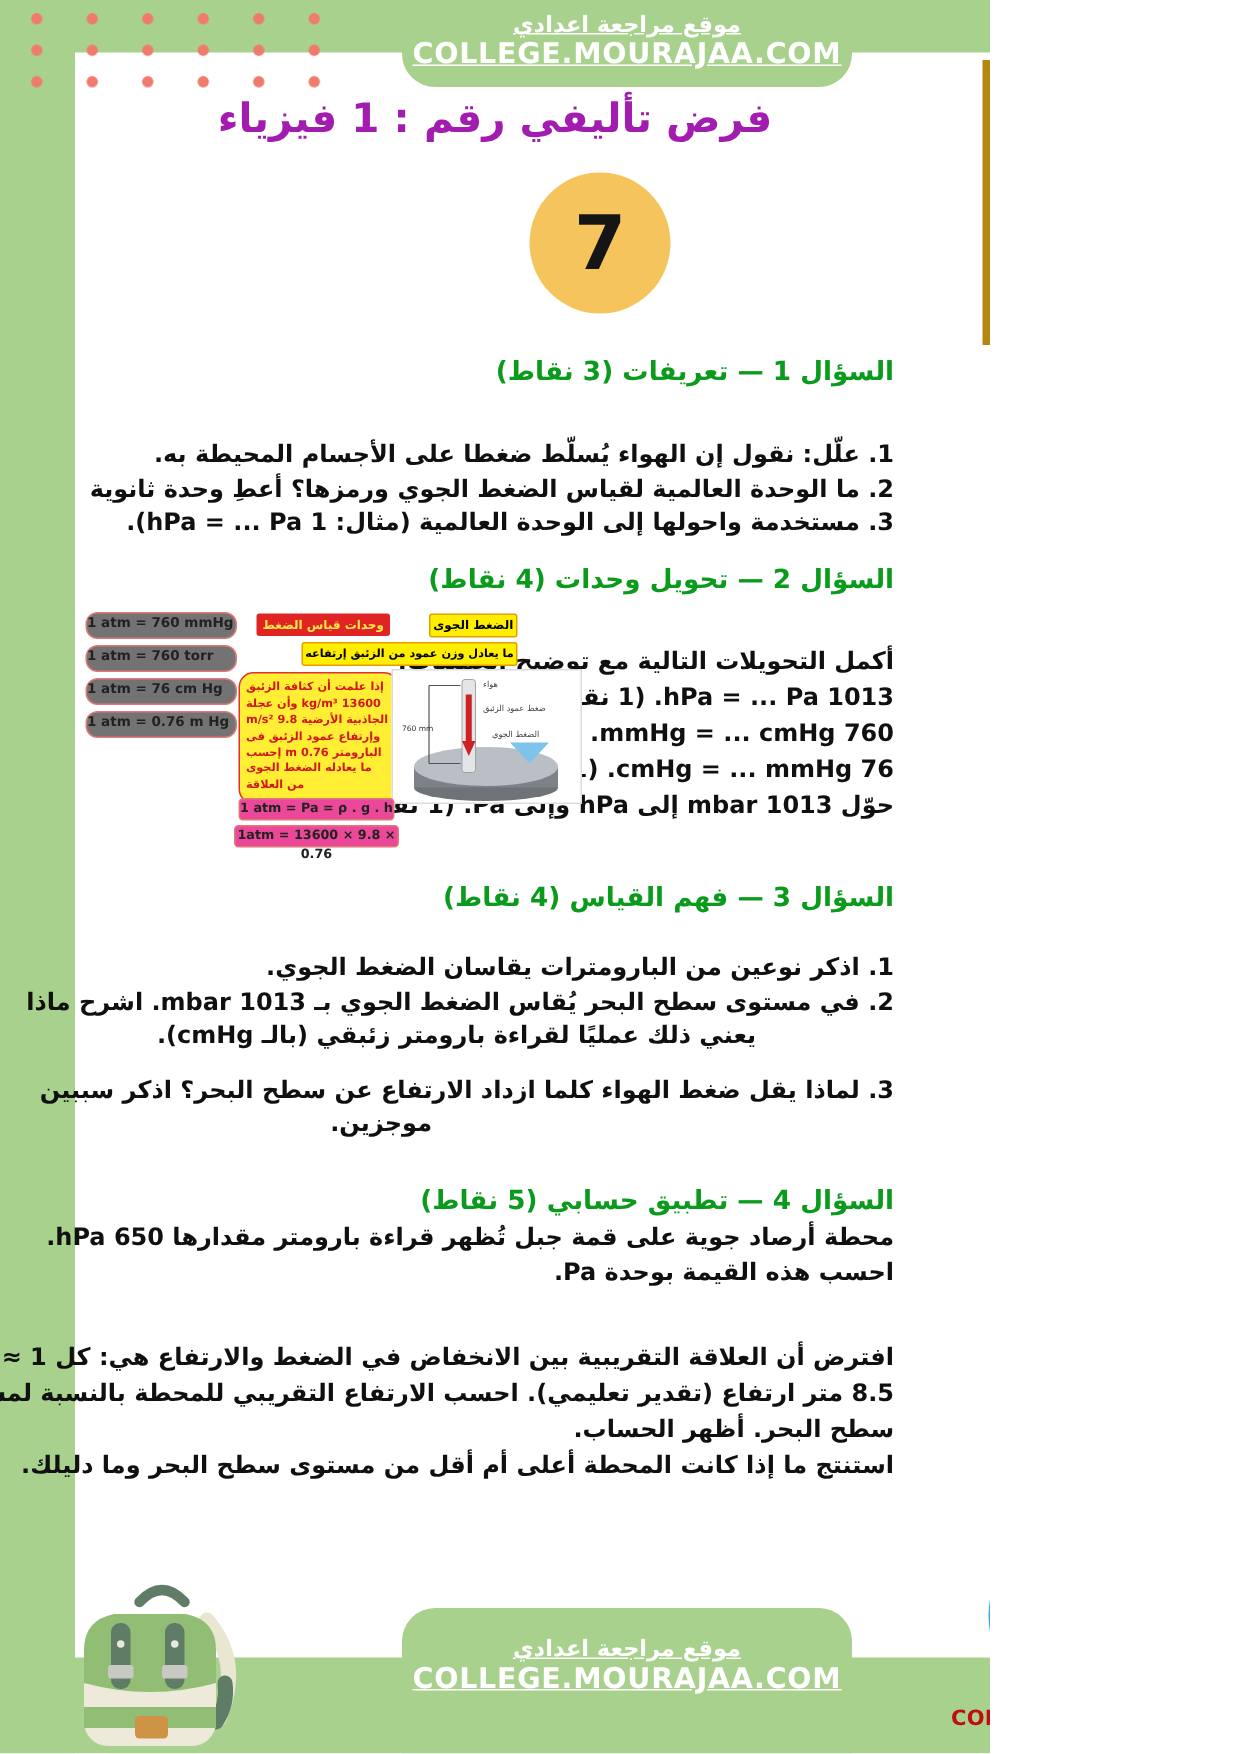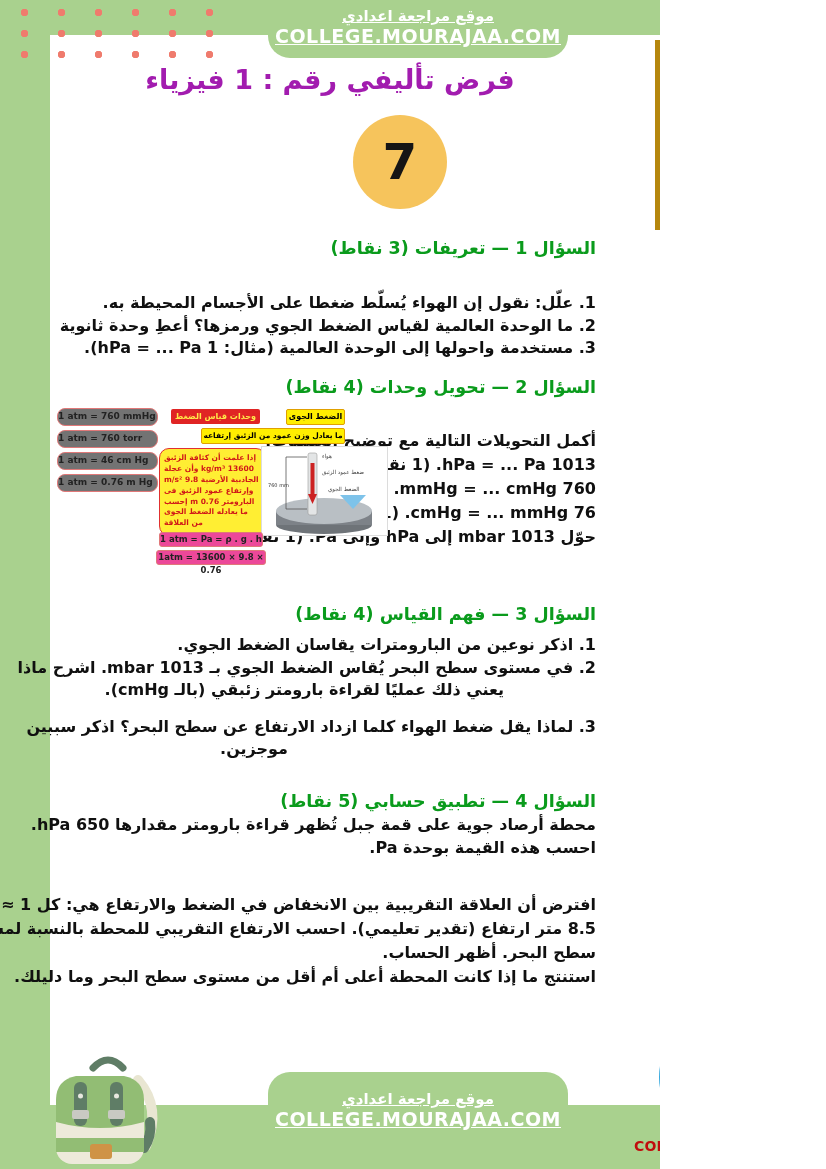--- a/index.html
+++ b/index.html
@@ -153,21 +153,21 @@
     <div class="ln">أكمل التحويلات التالية مع توضيح العمليات:</div>
     <div class="ln">1013‏ Pa‏ ...‏ =‏ hPa. (1 نقطة)</div>
     <div class="ln">760‏ cmHg‏ ...‏ =‏ mmHg. (1 نقطة)</div>
     <div class="ln">76‏ mmHg‏ ...‏ =‏ cmHg. (1 نقطة)</div>
     <div class="ln">حوّل 1013 mbar إلى hPa وإلى Pa. (1 نقطة)</div>
   </div>
 
   <div class="abs" id="info-panel">
     <div class="pill" style="top:4px;">1 atm = 760 mmHg</div>
     <div class="pill" style="top:26px;">1 atm = 760 torr</div>
-    <div class="pill" style="top:48px;">1 atm = 46 cm Hg</div>
+    <div class="pill" style="top:48px;">1 atm = 76 cm Hg</div>
     <div class="pill" style="top:70px;">1 atm = 0.76 m Hg</div>
     <div class="tag" id="tag-units">وحدات قياس الضغط الجوى</div>
     <div class="tag" id="tag-pressure">الضغط الجوى هو</div>
     <div class="tag" id="tag-def">ما يعادل وزن عمود من الزئبق إرتفاعه 76 سم زئبق</div>
     <div id="note-box">إذا علمت أن كثافة الزئبق 13600 kg/m³ وأن عجلة الجاذبية الأرضية 9.8 m/s² وإرتفاع عمود الزئبق فى البارومتر 0.76 m إحسب ما يعادله الضغط الجوى من العلاقة</div>
     <div id="barometer">
       <svg width="125" height="88" viewBox="0 0 125 88">
         <ellipse cx="62" cy="78" rx="48" ry="9" fill="#6e7378"></ellipse>
         <rect x="14" y="64" width="96" height="14" fill="#7d8288"></rect>
         <ellipse cx="62" cy="64" rx="48" ry="13" fill="#b9bfc4"></ellipse>
@@ -181,21 +181,21 @@
         <text x="6" y="40" font-size="5" fill="#333">760 mm</text>
         <text x="60" y="11" font-size="5.5" fill="#444">هواء</text>
         <text x="60" y="27" font-size="5.5" fill="#444">ضغط عمود الزئبق</text>
         <text x="66" y="44" font-size="5.5" fill="#444">الضغط الجوي</text>
       </svg>
     </div>
     <div class="formula" id="formula-1">1 atm = Pa = ρ . g . h</div>
     <div class="formula" id="formula-2">1atm = 13600 × 9.8 × 0.76</div>
   </div>
 
-  <div class="sec-title" style="top:604px;text-align:right;">السؤال 3 — فهم القياس (4 نقاط)</div>
+  <div class="sec-title" style="top:589px;text-align:right;">السؤال 3 — فهم القياس (4 نقاط)</div>
   <div class="txt-block" style="top:634px;line-height:23px;">
     <div class="ln">1. اذكر نوعين من البارومترات يقاسان الضغط الجوي.</div>
     <div class="ln">2. في مستوى سطح البحر يُقاس الضغط الجوي بـ 1013 mbar. اشرح ماذا</div>
     <div class="ln ind-a">يعني ذلك عمليًا لقراءة بارومتر زئبقي (بالـ cmHg).</div>
     <div class="ln" style="margin-top:14px;">3. لماذا يقل ضغط الهواء كلما ازداد الارتفاع عن سطح البحر؟ اذكر سببين</div>
     <div class="ln ind-b">موجزين.</div>
   </div>
 
   <div class="sec-title" style="top:791px;">السؤال 4 — تطبيق حسابي (5 نقاط)</div>
   <div class="txt-block" style="top:814px;">

